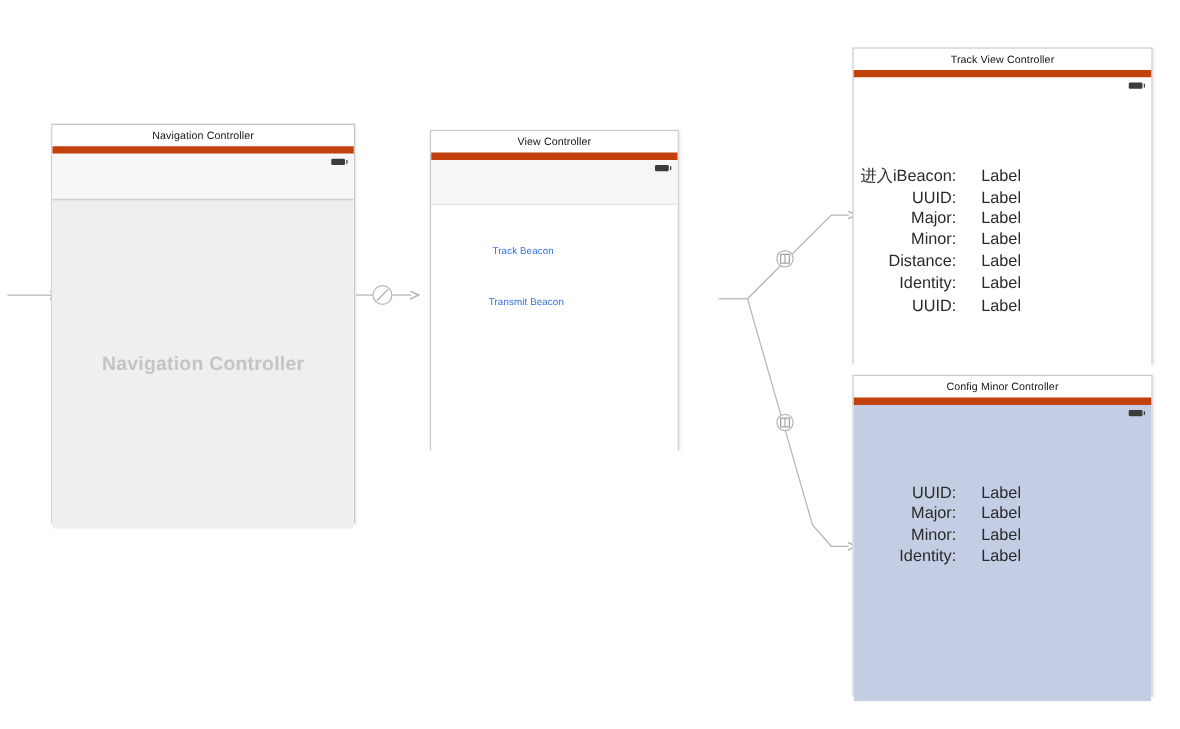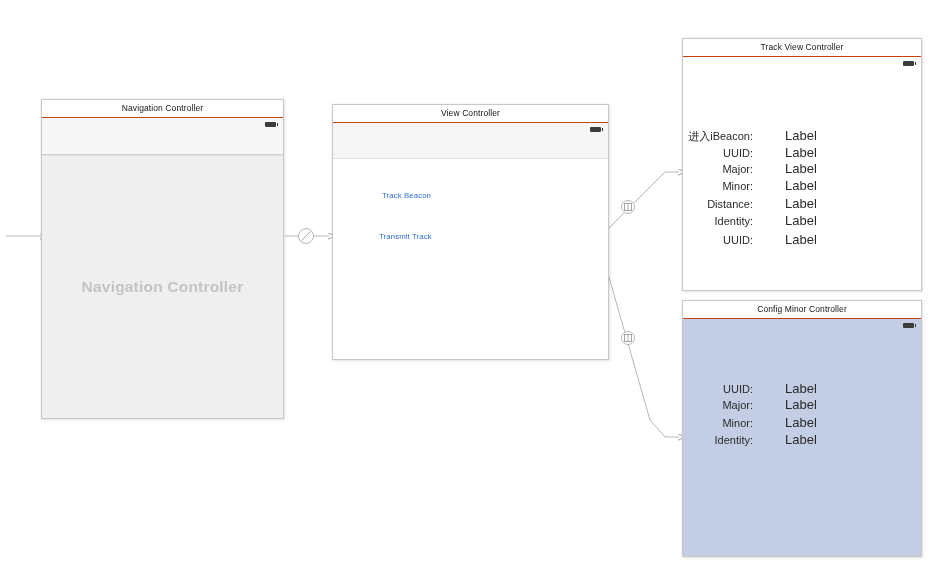--- a/index.html
+++ b/index.html
@@ -41,21 +41,21 @@
     border: 1px solid #c8c8c8;
     box-shadow: 0 0 0 0.5px rgba(0,0,0,0.04), 1px 1px 3px rgba(0,0,0,0.10);
   }
   .scene-title {
     height: 17px;
     line-height: 17px;
     text-align: center;
     font-size: 8.5px;
     color: #141414;
     background: #ffffff;
-    border-bottom: 1px solid #c2410c;
+    border-bottom: 6px solid #c2410c;
     letter-spacing: 0.1px;
     white-space: nowrap;
     overflow: hidden;
   }
   .scene-body {
     position: relative;
     background: #ffffff;
     height: calc(100% - 18px);
     overflow: hidden;
   }
@@ -134,22 +134,22 @@
   
   .row {
     position: absolute;
     height: 10px;
     line-height: 10px;
     white-space: nowrap;
   }
   .row .lbl {
     position: absolute;
     right: 100%;
-    margin-right: 16px;
-    font-size: 11px;
+    margin-right: 4px;
+    font-size: 13px;
     color: #2a2a2a;
     text-align: right;
     white-space: nowrap;
   }
   .row .val {
     position: absolute;
     left: 16px;
     font-size: 13px;
     color: #2a2a2a;
     white-space: nowrap;
@@ -208,28 +208,28 @@
     <div class="scene-body">
       <div class="navbar-zone">
         <div class="battery"></div>
       </div>
       <div class="nav-content">
         <div class="nav-placeholder-text">Navigation Controller</div>
       </div>
     </div>
   </div>
 
-  <div class="scene" style="left:332px; top:104px; width:277px; height:256px;">
+  <div class="scene" style="left:344px; top:104px; width:199px; height:256px;">
     <div class="scene-title">View Controller</div>
     <div class="scene-body">
       <div class="topband">
         <div class="battery"></div>
       </div>
       <div class="link-btn" style="left:49px; top:68px;text-align:center;">Track Beacon</div>
-      <div class="link-btn" style="left:46px; top:109px;">Transmit Track</div>
+      <div class="link-btn" style="left:46px; top:109px;">Transmit Beacon</div>
     </div>
   </div>
 
   <div class="scene" style="left:682px; top:38px; width:240px; height:253px;">
     <div class="scene-title">Track View Controller</div>
     <div class="scene-body">
       <div class="statusbar">
         <div class="battery"></div>
       </div>
 

